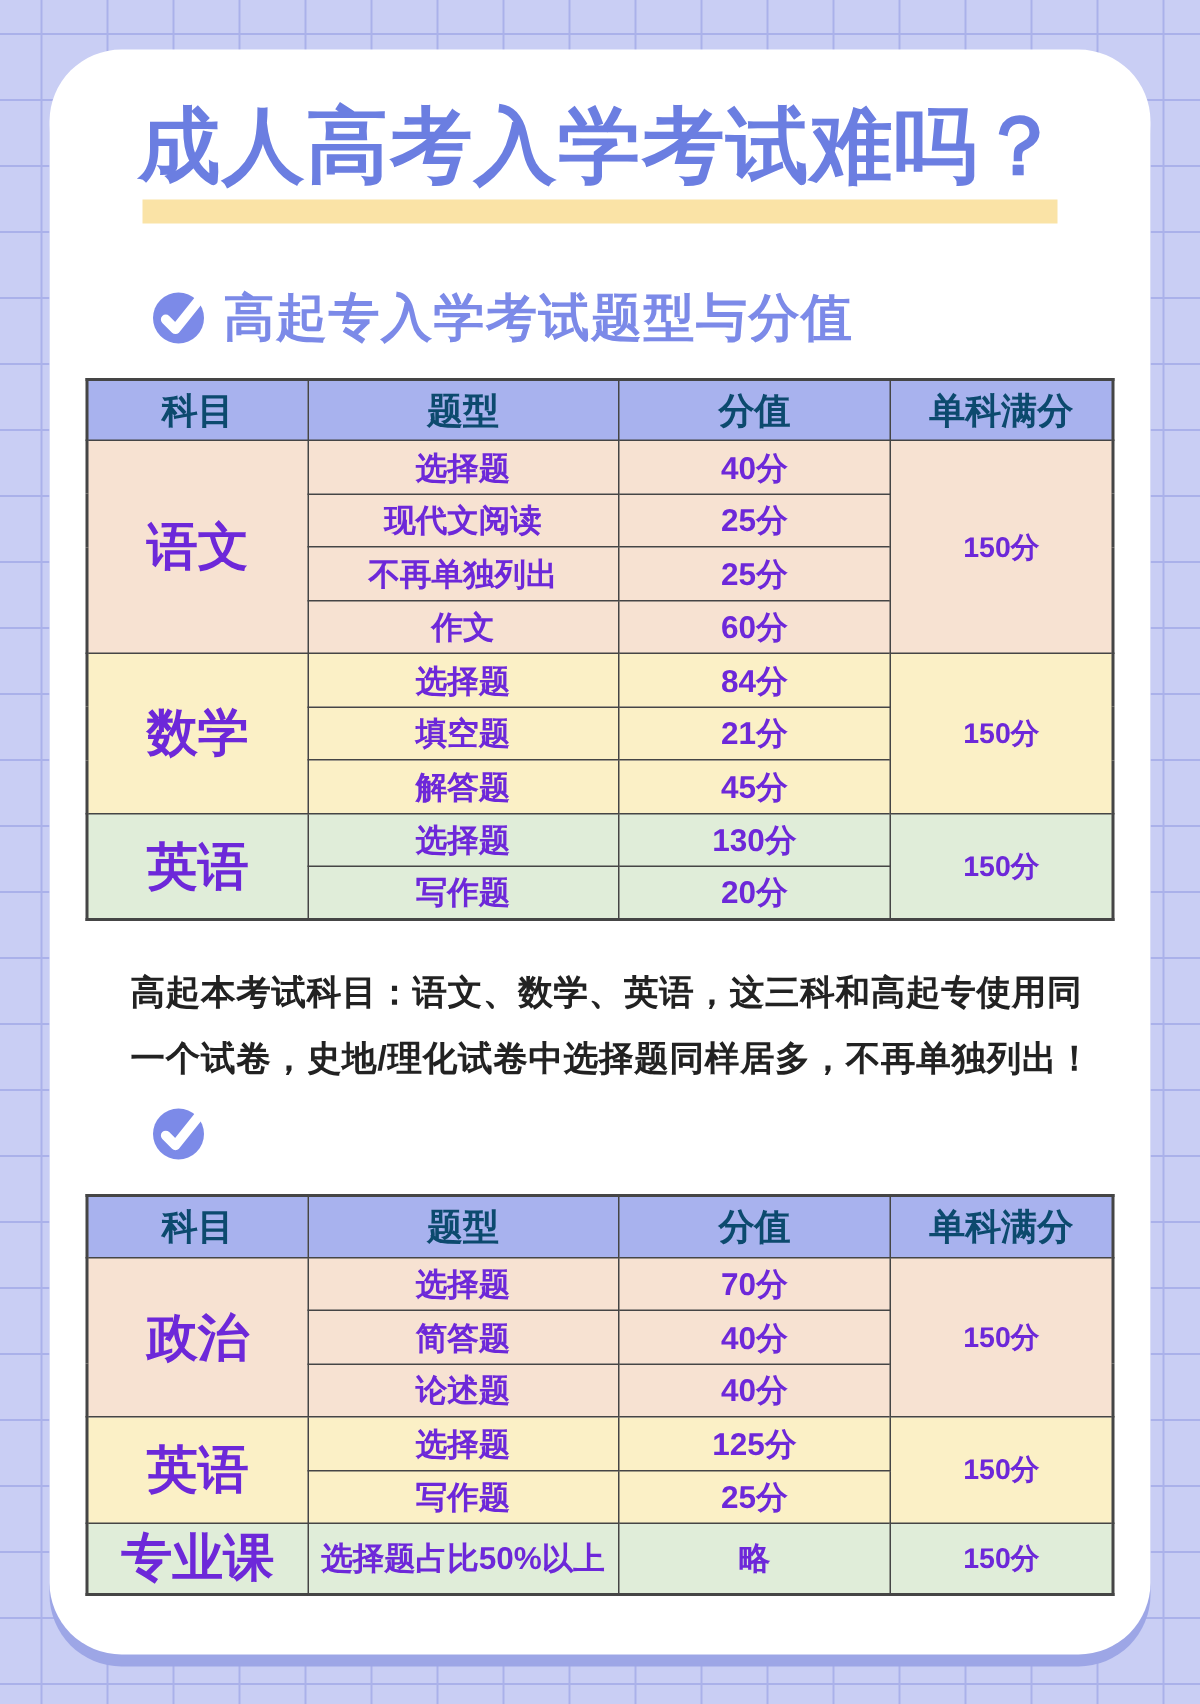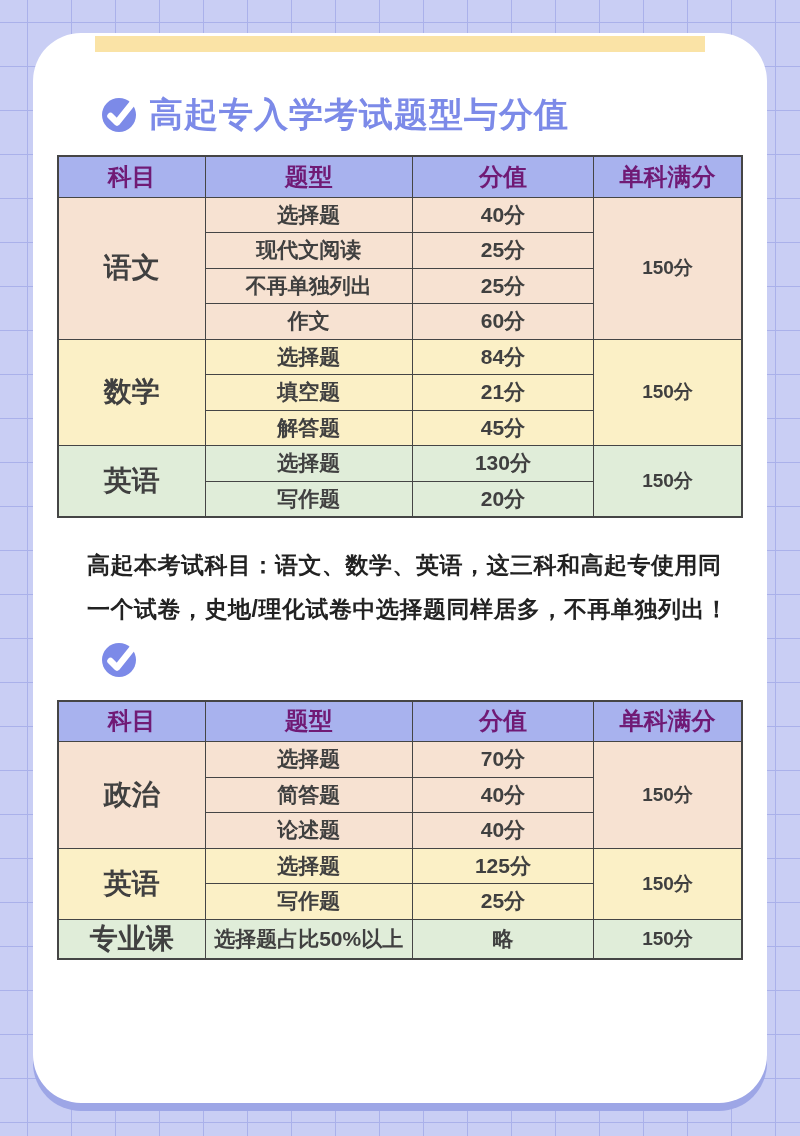--- a/index.html
+++ b/index.html
@@ -55,52 +55,53 @@
   table.score-table {
     width:100%;
     margin-top:19px;
     border-collapse:collapse;
     table-layout:fixed;
   }
   table.score-table th, table.score-table td {
     border:1.5px solid #454545;
     text-align:center;
     vertical-align:middle;
-    color:#404040;
+    color:#6d28d9;
   }
   table.score-table { border:2px solid #454545; }
   table.score-table th {
     background:#a8b2ee;
     height:41px;
     font-size:24px;
     font-weight:bold;
-    color:#701a75;
+    color:#0c4a6e;
   }
   table.score-table td { height:35.5px; font-size:21px; font-weight:bold; }
-  table.score-table td.subject-cell { font-size:28px; }
+  table.score-table td.subject-cell { font-size:34px; }
   table.score-table td.total-cell { font-size:19px; }
   tr.peach  td { background:#f7e2d2; }
   tr.yellow td { background:#fbf0c6; }
   tr.green  td { background:#e0edd9; }
   .note {
     margin:25px 0 0 30px;
     width:652px;
     font-size:23px;
     font-weight:bold;
     line-height:44px;
     color:#222222;
     letter-spacing:0.5px;
   }
   .section-heading.second { margin-top:8px; }
 </style>
 </head>
 <body>
 
 <div class="card">
 
+  <h1 class="title">成人高考入学考试难吗？</h1>
   <div class="title-underline"></div>
 
   <div class="section-heading">
     <svg class="check" width="36" height="36" viewBox="0 0 36 36">
       <circle cx="18" cy="18" r="17" fill="#7c8ae8"></circle>
       <path d="M9.5 19 L16 25.5 L32 5.5" stroke="#ffffff" stroke-width="6.5" fill="none" stroke-linecap="round" stroke-linejoin="round"></path>
     </svg>
     <span class="heading-text">高起专入学考试题型与分值</span>
   </div>
 

